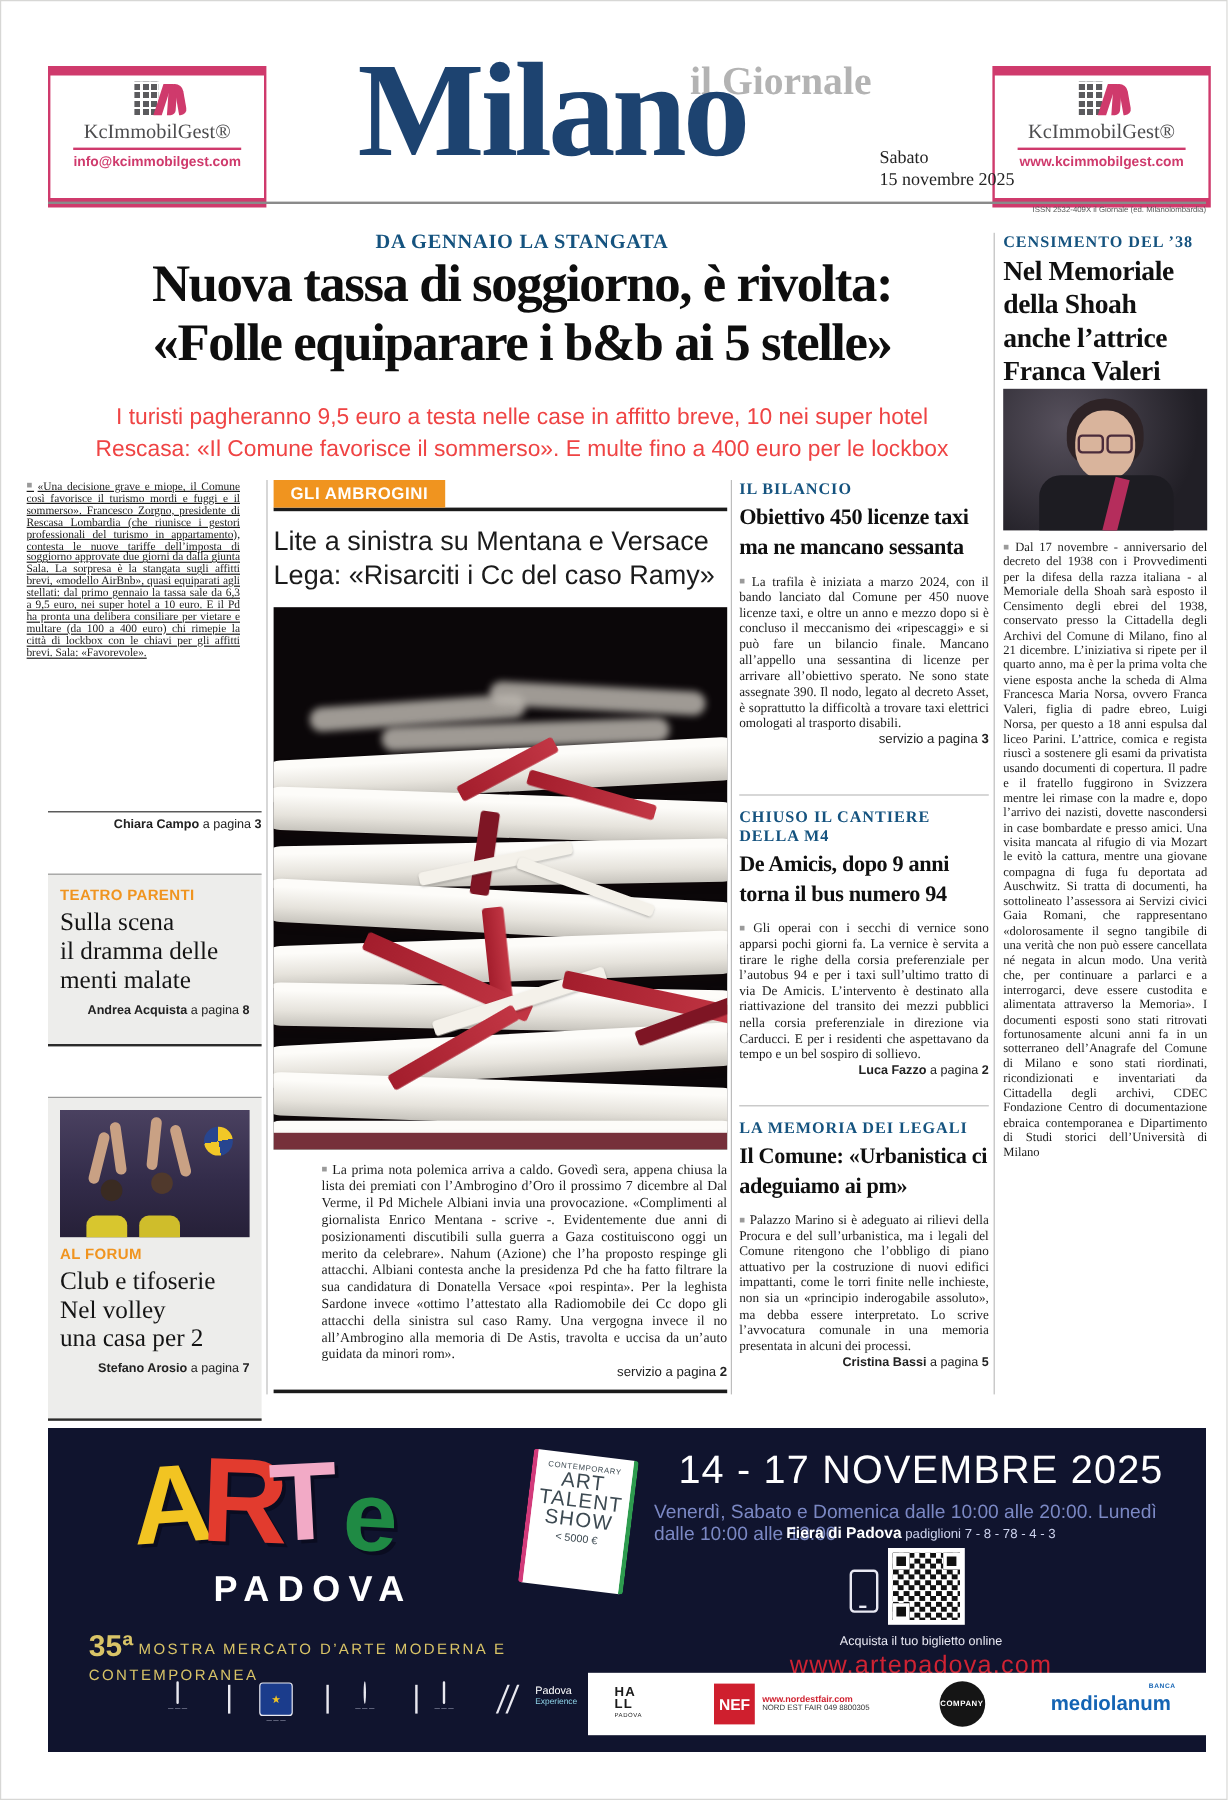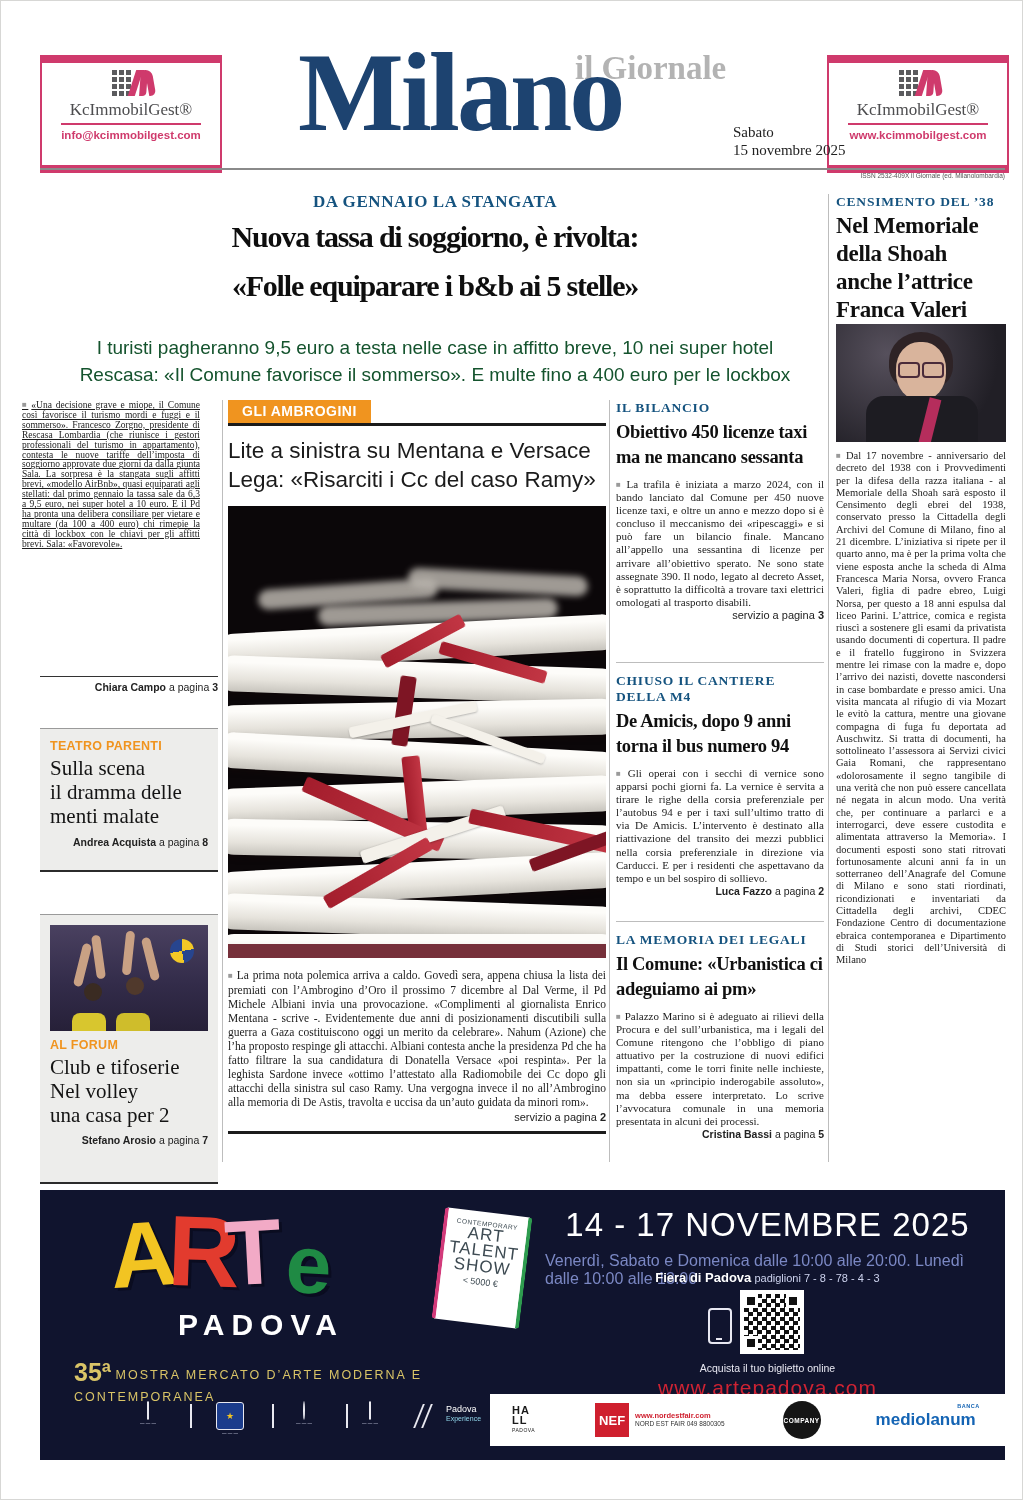--- a/index.html
+++ b/index.html
@@ -30,23 +30,23 @@
   .masthead-brand{font-family:"Liberation Serif",serif;font-weight:bold;font-size:33px;color:#b3b3b3;}
   .masthead-date{font-size:15px;color:#222;line-height:18px;}
   .top-rule{left:40px;top:168px;width:965px;height:2px;background:#8a8a8a;}
   .issn{right:18px;top:172px;width:300px;text-align:right;font-family:"Liberation Sans",sans-serif;
         font-size:6.5px;color:#555;}
 
   
   .kicker-main{left:40px;top:192px;width:790px;text-align:center;
                font-weight:bold;font-size:17px;letter-spacing:.6px;color:#15537f;}
   .headline-main{left:40px;top:212px;width:790px;text-align:center;font-weight:bold;
-                 font-size:30px;line-height:49px;letter-spacing:-1.2px;color:#0e0e0e;}
+                 font-size:44px;line-height:49px;letter-spacing:-1.2px;color:#0e0e0e;}
   .subhead{left:40px;top:334px;width:790px;text-align:center;
-           font-family:"Liberation Sans",sans-serif;font-size:19px;line-height:27px;color:#14532d;}
+           font-family:"Liberation Sans",sans-serif;font-size:19px;line-height:27px;color:#ef4444;}
 
   
   .marker{color:#9a9a9a;font-size:8px;vertical-align:1px;padding-right:3px;}
   .bodytext{font-size:9.5px;line-height:9.9px;text-align:justify;color:#1c1c1c;}
   .byline{font-family:"Liberation Sans",sans-serif;font-size:10.5px;color:#222;text-align:right;}
   .byline b{font-weight:bold;}
   .vrule{width:1px;background:#bdbdbd;}
 
   
   .gray-box{background:#ededeb;border-bottom:2px solid #2b2b2b;border-top:1px solid #9a9a9a;
@@ -282,21 +282,21 @@
       <span class="ribbon rib-white" style="left:200px;top:228px;width:120px;height:10px;transform:rotate(20deg);"></span>
       <span class="ribbon rib-red" style="left:178px;top:250px;width:18px;height:90px;transform:rotate(-6deg);"></span>
       <span class="ribbon rib-red" style="left:70px;top:300px;width:150px;height:16px;transform:rotate(24deg);"></span>
       <span class="ribbon rib-white" style="left:130px;top:322px;width:150px;height:13px;transform:rotate(-18deg);"></span>
       <span class="ribbon rib-red" style="left:240px;top:318px;width:150px;height:15px;transform:rotate(12deg);"></span>
       <span class="ribbon rib-dark" style="left:300px;top:338px;width:90px;height:13px;transform:rotate(-20deg);"></span>
       <span class="ribbon rib-red" style="left:90px;top:360px;width:120px;height:14px;transform:rotate(-30deg);"></span>
       <span class="ph-base"></span>
     </div>
 
-    <div class="caption" style="margin-top:10px;">
+    <div class="caption" style="margin-top:10px;margin-left:40px;">
       <span class="marker">■</span><span>La prima nota polemica arriva a caldo. Govedì sera, appena chiusa la lista dei premiati con l’Ambrogino d’Oro il prossimo 7 dicembre al Dal Verme, il Pd Michele Albiani invia una provocazione. «Complimenti al giornalista Enrico Mentana - scrive -. Evidentemente due anni di posizionamenti discutibili sulla guerra a Gaza costituiscono oggi un merito da celebrare». Nahum (Azione) che l’ha proposto respinge gli attacchi. Albiani contesta anche la presidenza Pd che ha fatto filtrare la sua candidatura di Donatella Versace «poi respinta». Per la leghista Sardone invece «ottimo l’attestato alla Radiomobile dei Cc dopo gli attacchi della sinistra sul caso Ramy. Una vergogna invece il no all’Ambrogino alla memoria di De Astis, travolta e uccisa da un’auto guidata da minori rom».</span>
     </div>
     <div class="pageref-sans" style="margin-top:2px;">
       <span>servizio a pagina</span> <b>2</b>
     </div>
     <div class="black-rule" style="margin-top:8px;"></div>
   </div>
 
   <div class="abs" style="left:616px;top:400px;width:208px;">
 

